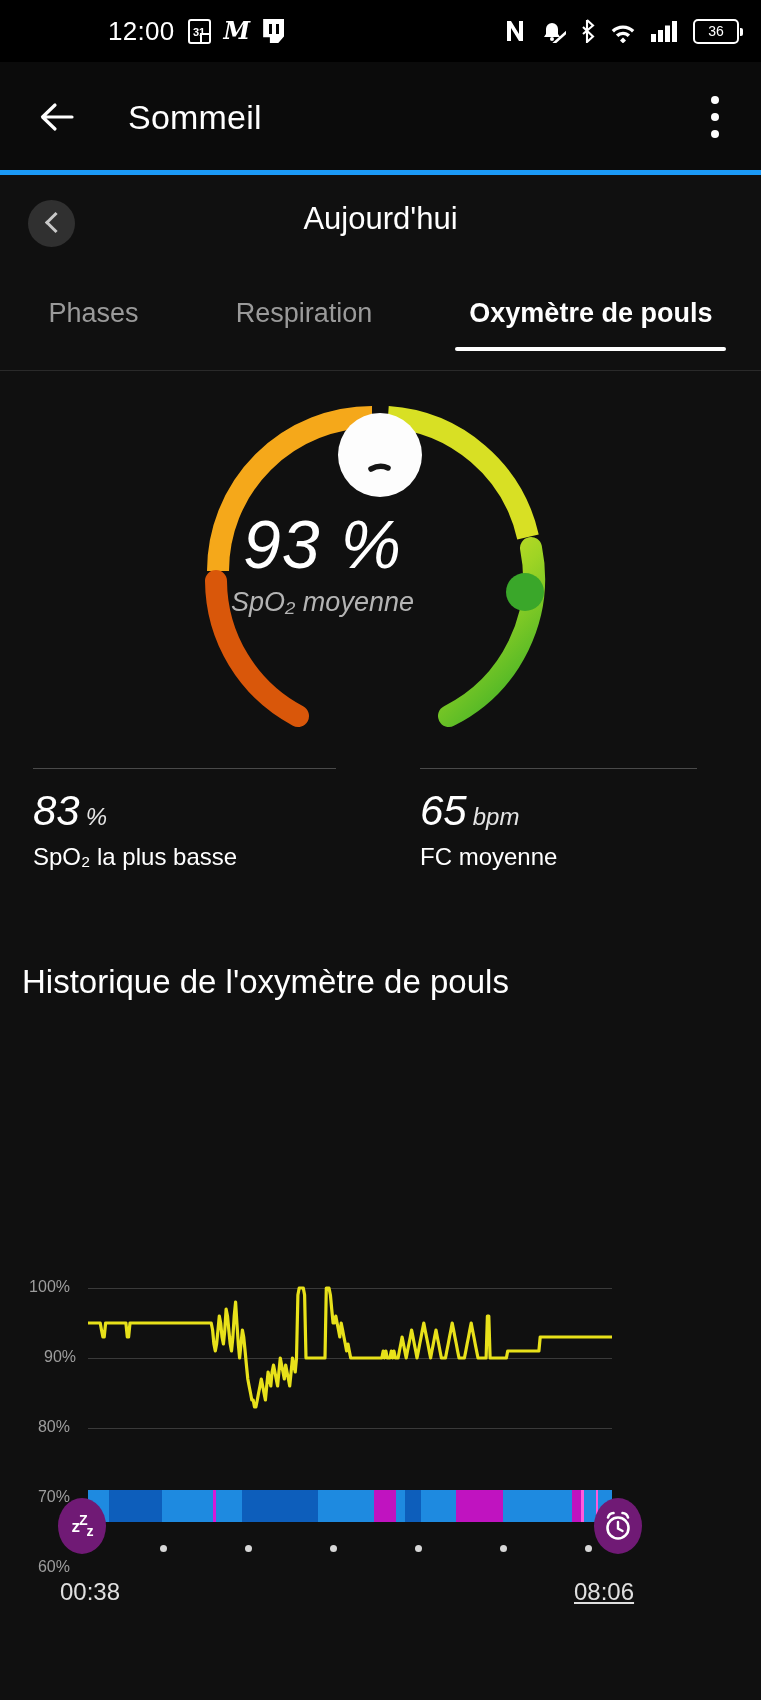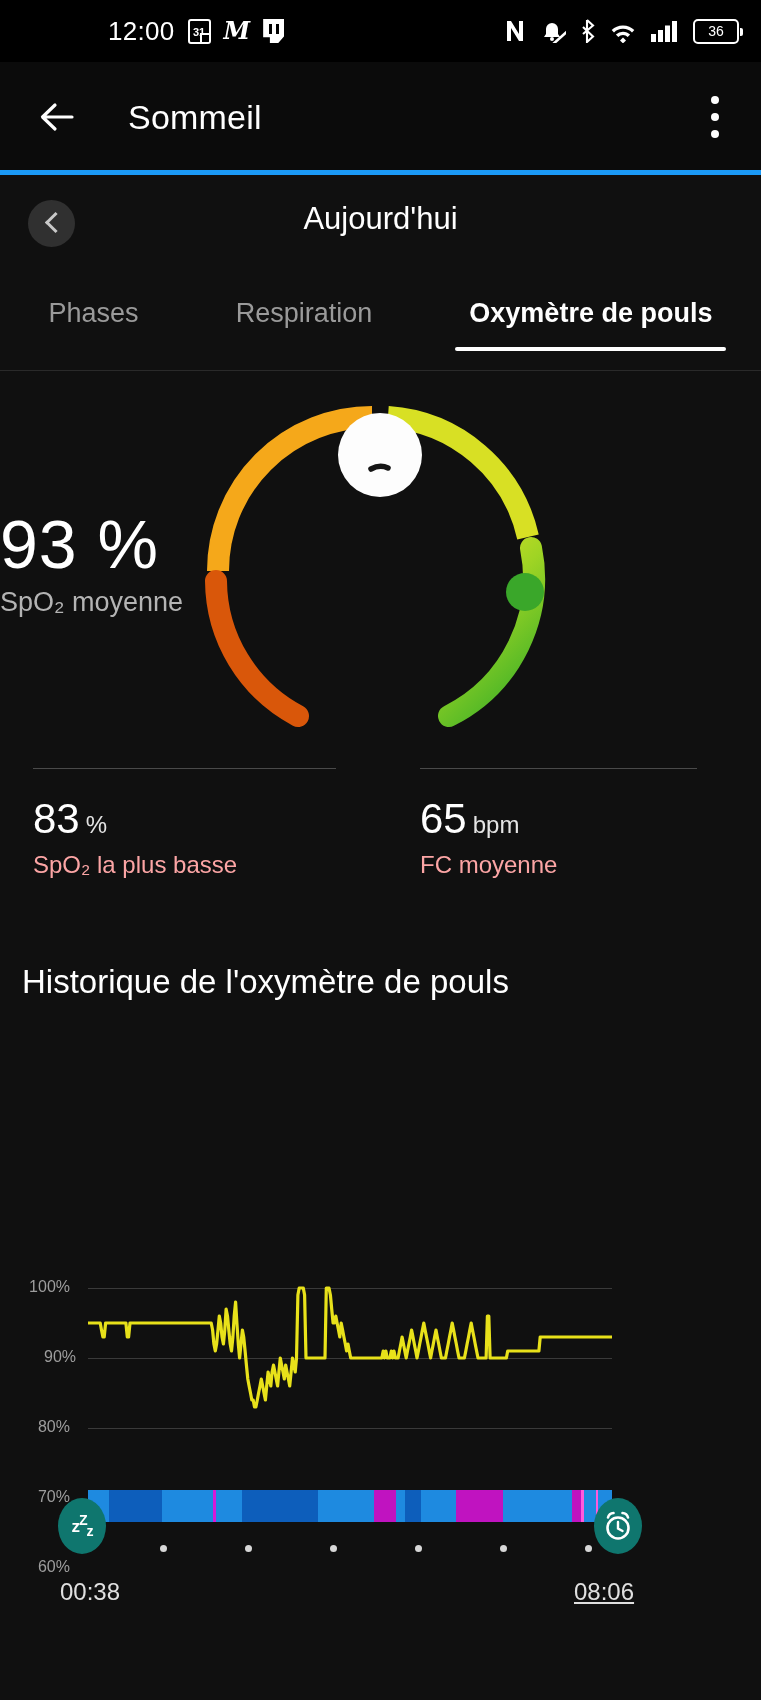--- a/index.html
+++ b/index.html
@@ -58,46 +58,46 @@
   .tabs { position:absolute; top:288px; left:0; width:761px; height:83px; display:flex;
      align-items:flex-start; justify-content:space-around; }
   .tab { color:#9a9a9a; font-size:27px; padding:10px 4px 0 4px; cursor:pointer; position:relative; }
   .tab.active { color:#fff; font-weight:bold; }
   .tab.active::after { content:""; position:absolute; left:-10px; right:-10px; bottom:-22px;
      height:4px; background:#fff; border-radius:2px; }
   .tabs-div { position:absolute; top:370px; left:0; width:761px; height:1px; background:#2a2a2a; }
 
   
   .gauge-wrap { position:absolute; top:385px; left:0; width:761px; height:355px; }
-  .gauge-center { position:absolute; width:645px; top:120px; }
+  .gauge-center { position:absolute; width:645px; text-align:center; top:120px;font-style:italic; }
   .gauge-val { color:#fff; font-size:68px; font-weight:400; letter-spacing:1px; }
   .gauge-sub { color:#b4b4b4; font-size:27px; margin-top:4px; }
 
   
   .stats { position:absolute; top:768px; left:0; width:761px; height:120px; }
   .stat { position:absolute; top:0; }
   .stat.left { left:33px; width:303px; }
   .stat.right { left:420px; width:277px; }
   .stat-rule { height:1px; background:#4a4a4a; width:100%; }
-  .stat-val { color:#fff; font-size:42px; margin-top:26px; }
+  .stat-val { color:#fff; font-size:42px; margin-top:18px;font-style:italic; }
   .stat-val .unit { font-size:24px; color:#e4e4e4; margin-left:6px; }
-  .stat-lbl { color:#fca5a5; font-size:24px; margin-top:8px; }
+  .stat-lbl { color:#ffffff; font-size:24px; margin-top:8px; }
 
   
   .hist-title { position:absolute; top:963px; left:22px; color:#fff; font-size:33px; }
 
   .chart { position:absolute; top:1160px; left:0; width:761px; height:400px; }
   .ylab { position:absolute; right:0; color:#9d9d9d; font-size:16px; text-align:right; width:58px; }
   .grid { position:absolute; left:88px; width:524px; height:1px; background:#3a3a3a; }
 
   .sleepbar { position:absolute; left:88px; top:1490px; width:524px; height:32px; overflow:hidden;
      display:flex; }
   .sleepbar div { height:100%; }
 
-  .tl-icon { position:absolute; width:48px; height:56px; border-radius:50%; background:#0f766e;
+  .tl-icon { position:absolute; width:48px; height:56px; border-radius:50%; background:#701a75;
      display:flex; align-items:center; justify-content:center; }
   .zzz { color:#fff; font-size:17px; font-weight:bold; letter-spacing:-1px; }
   .tl-dots { position:absolute; top:1545px; left:88px; width:524px; height:10px; }
   .tl-dots i { position:absolute; width:7px; height:7px; border-radius:50%; background:#d8d8d8; }
   .tl-time { position:absolute; top:1578px; color:#e0e0e0; font-size:24px; }
 </style>
 </head>
 <body>
 
 <div class="screen">

